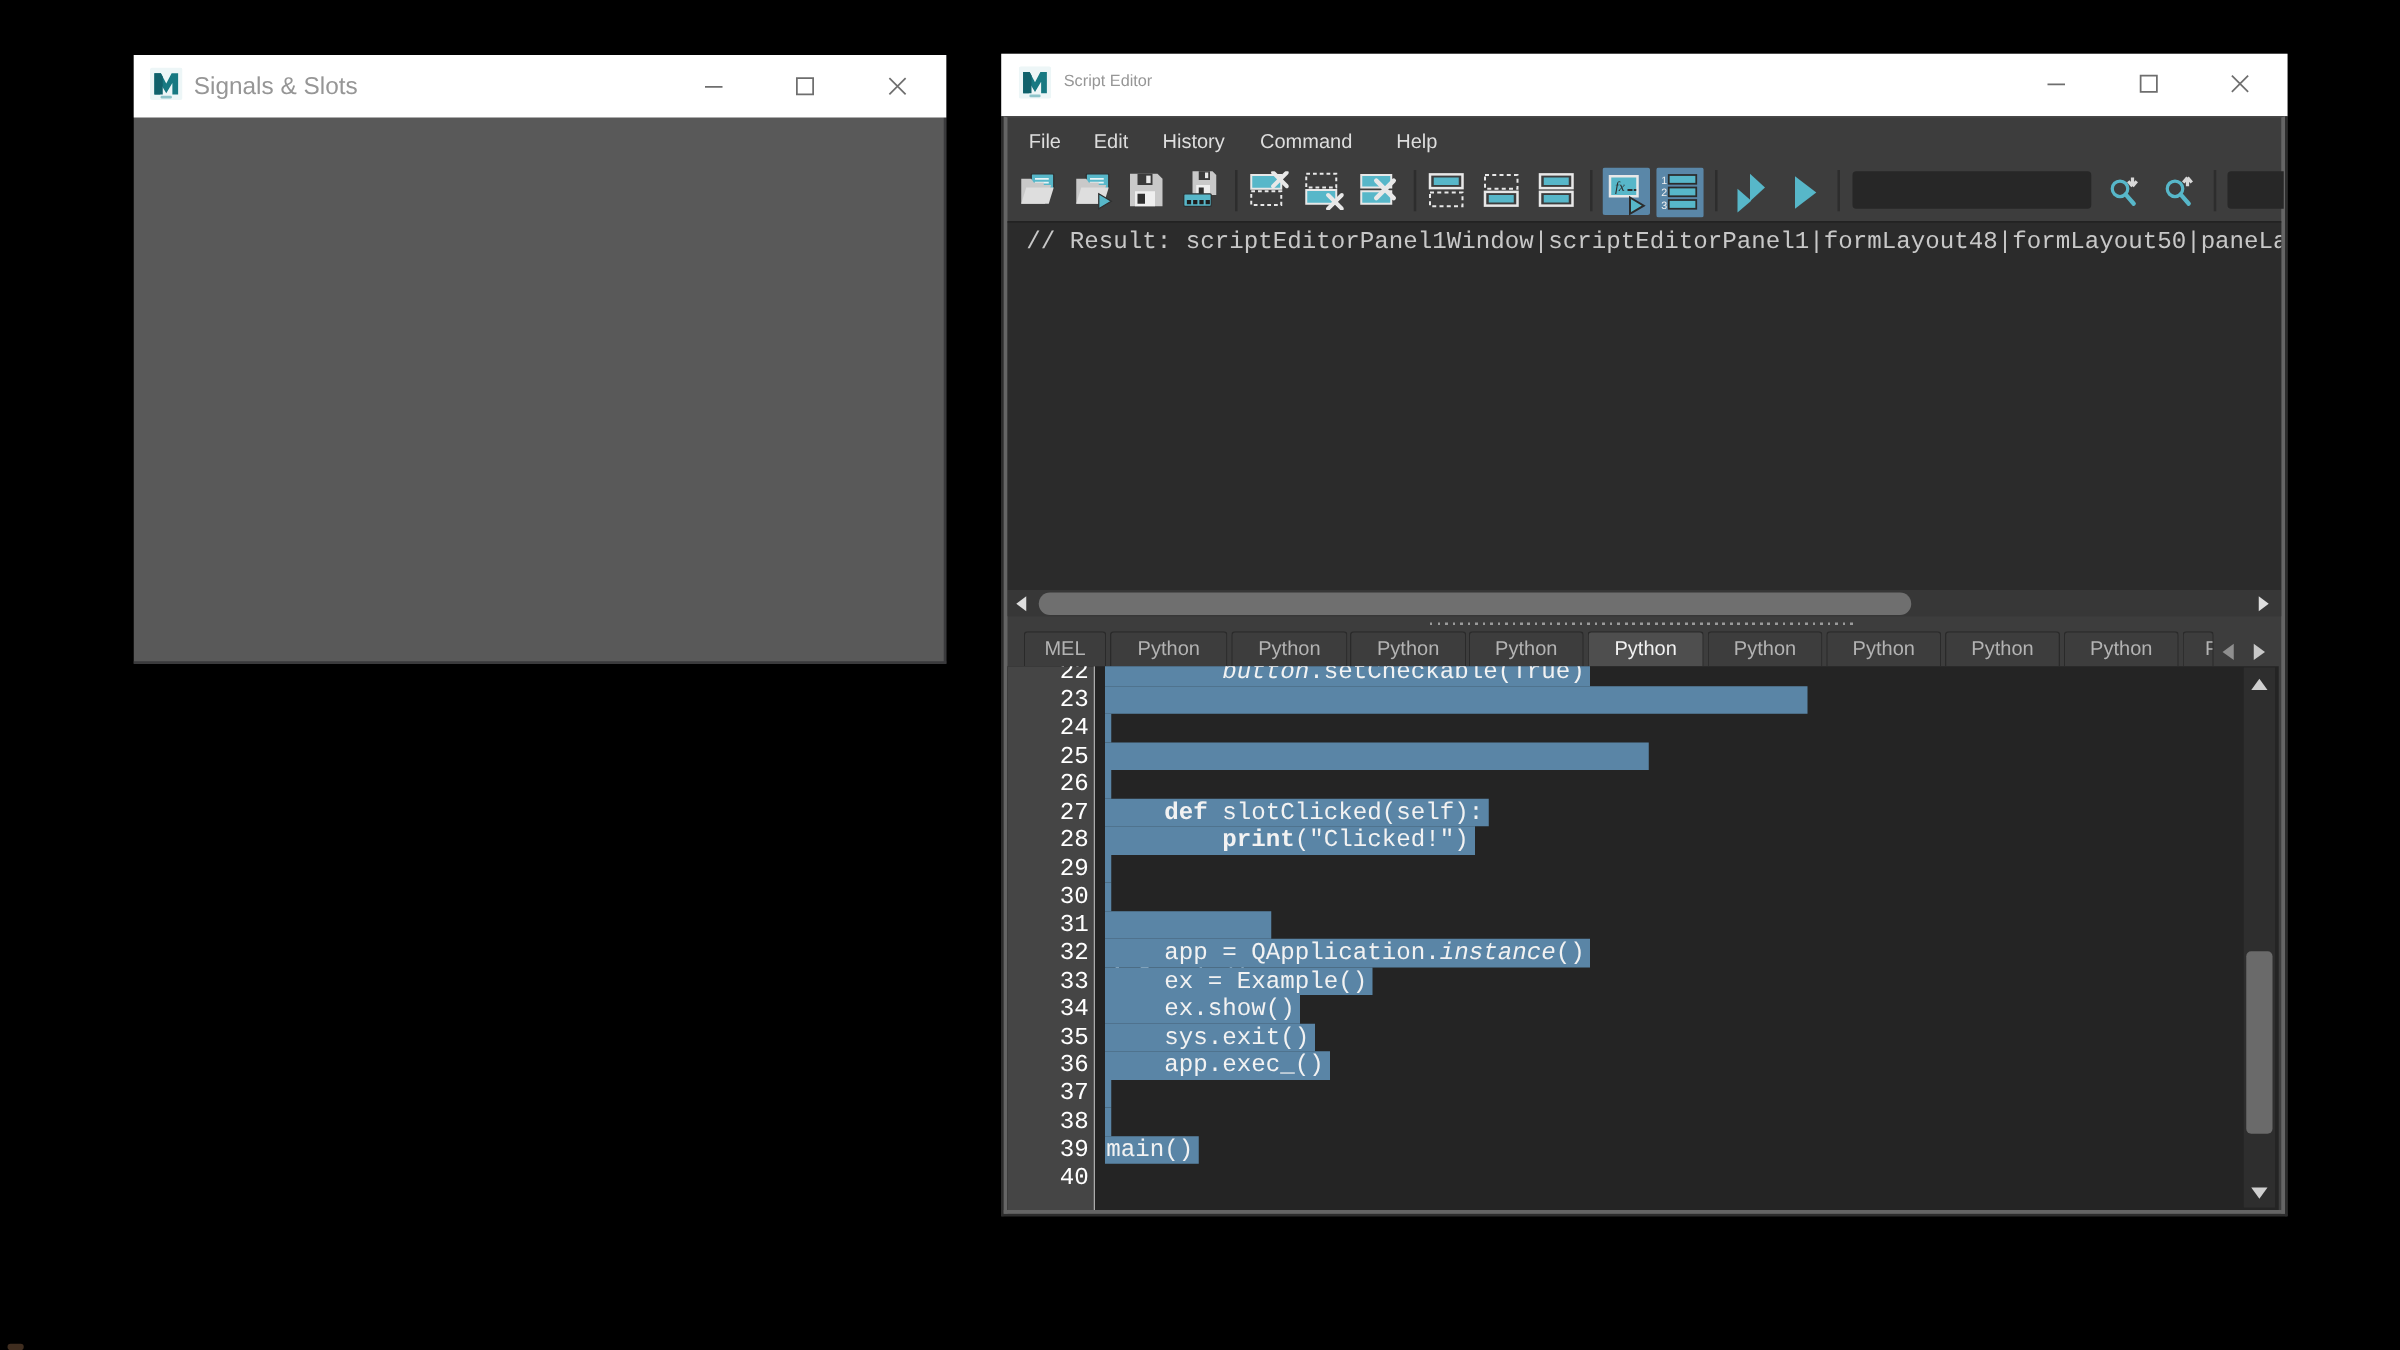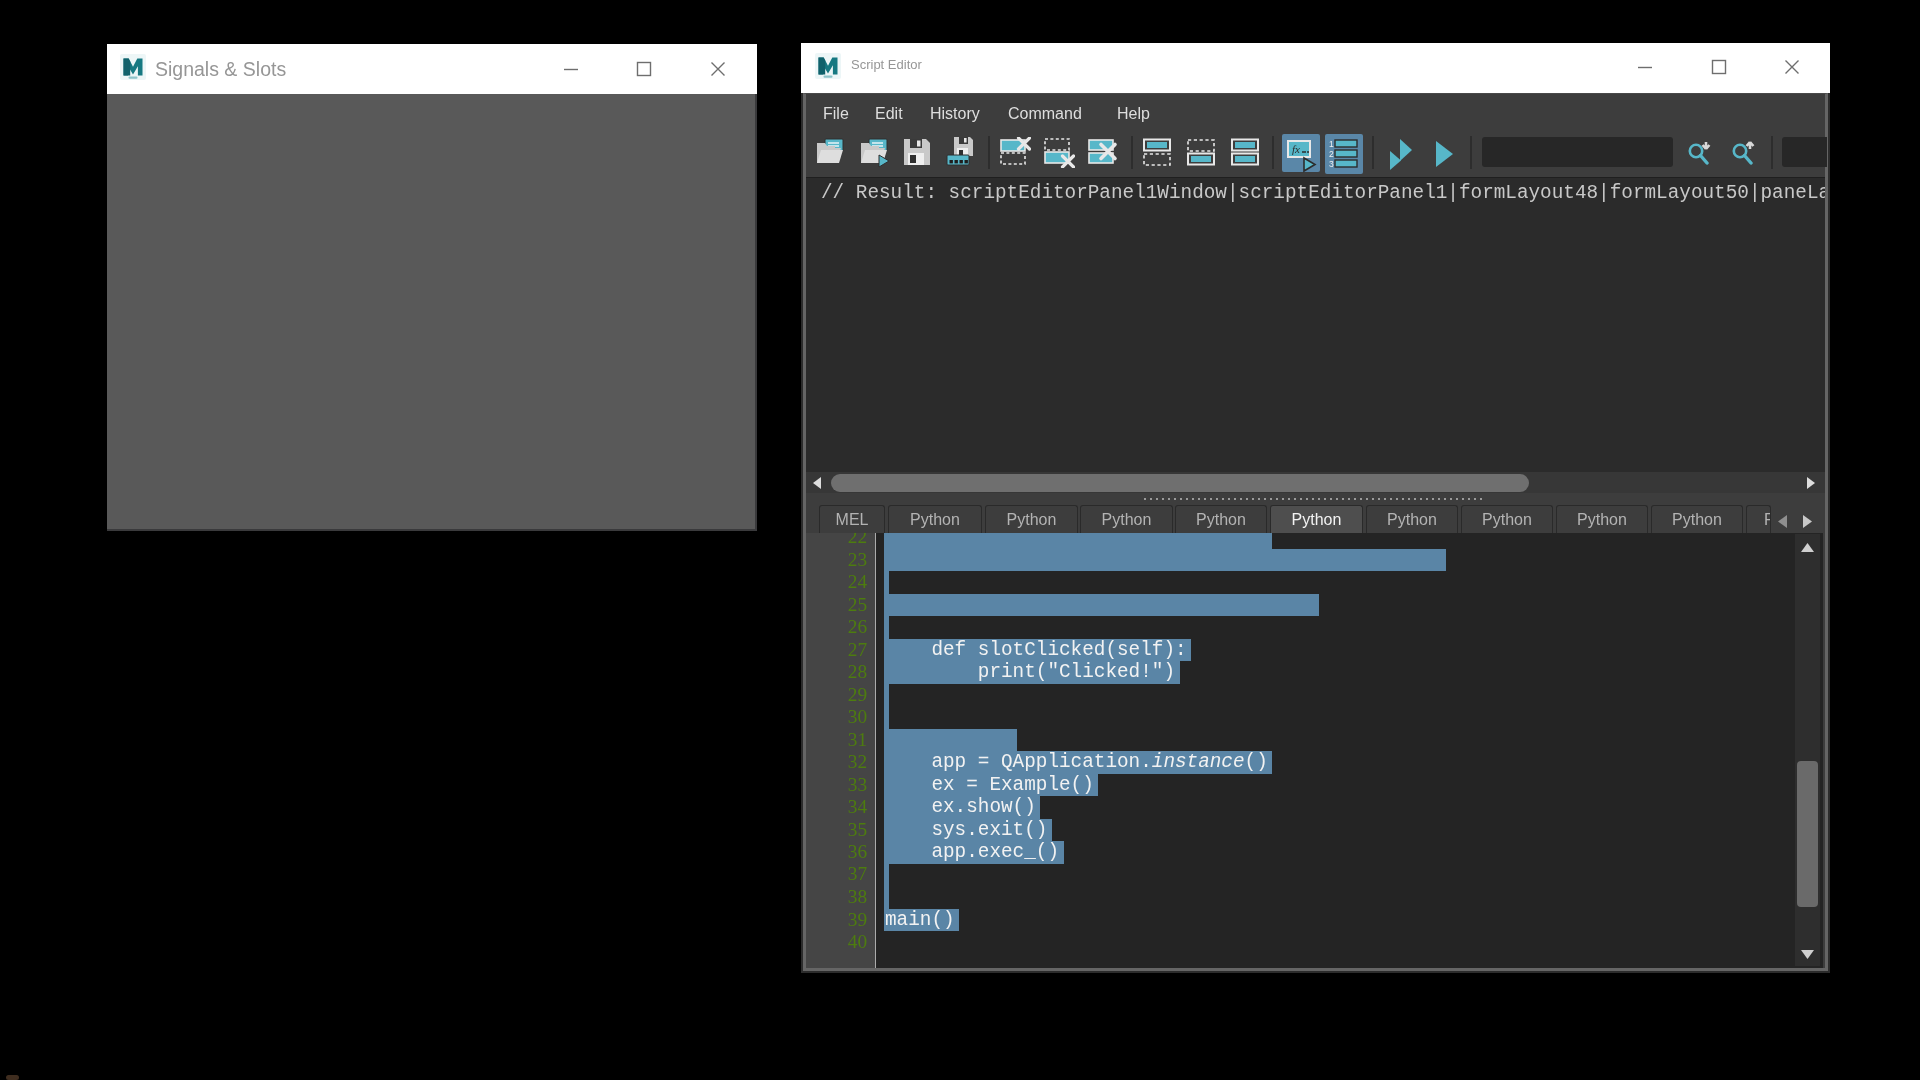--- a/index.html
+++ b/index.html
@@ -26,26 +26,26 @@
    font-size:19.333px; color:#c8c8c8; white-space:pre; }
 #hscroll { position:absolute; left:806px; top:472px; width:1019px; height:21px; background:#373737; }
 #splitdots { position:absolute; left:1144px; top:497.5px; width:340px; height:2.5px;
    background-image:repeating-linear-gradient(90deg,#9a9a9a 0 2px,transparent 2px 6px); }
 .tab { position:absolute; top:505px; height:28px; background:#3d3d3d; border:1px solid #2a2a2a;
    border-bottom:none; border-radius:3px 3px 0 0; color:#b3b3b3; font-size:16px;
    text-align:center; line-height:27px; overflow:hidden; }
 .tab.act { background:#4e4e4e; color:#f2f2f2; }
 #codepane { position:absolute; left:806px; top:533px; width:1017px; height:435px; background:#242424; overflow:hidden; }
 #gutter { position:absolute; left:0; top:0; width:70px; height:435px; background:#454545; border-right:1px solid #ababab; }
-.ln { position:absolute; left:847.8px; height:22.5px; line-height:22.5px; font-family:Liberation Serif, serif;
-   font-size:19.333px; color:#4d7c0f; }
+.ln { position:absolute; left:847.8px; height:22.5px; line-height:22.5px; font-family:Liberation Mono, monospace;
+   font-size:19.333px; color:#ffffff; }
 .sel { position:absolute; height:22.5px; background:#5a85a6; }
 .cl { position:absolute; height:22.5px; line-height:22.5px; font-family:"Liberation Mono",monospace;
    font-size:19.333px; color:#f2f2f2; white-space:pre; }
-.cl b { font-weight:normal; }
+.cl b { font-weight:bold; }
 .cl i { font-style:italic; }
 #vscroll { position:absolute; left:1795px; top:534px; width:25px; height:432px; background:#2e2e2e; }
 #vthumb { position:absolute; left:1797px; top:761px; width:21px; height:146px; background:#6a6a6a; border-radius:4px; }
 </style></head><body>
 
 <div id="w1">
   <div class="tbar"></div>
   <div style="position:absolute;left:13px;top:10px"><svg width="26" height="26" viewBox="0 0 26 26">
 <rect x="0" y="0" width="26" height="26" rx="2" fill="#edf6f7"></rect>
 <path d="M3.5 21.5 V4.5 h5.2 l4.3 8.2 4.3 -8.2 h5.2 v17 h-4.6 v-9.2 l-4.9 8.2 -4.9 -8.2 v9.2 Z" fill="#177982"></path>
@@ -228,20 +228,21 @@
 <svg class="abs" style="left:1802px;top:514px" width="11" height="15" viewBox="0 0 11 15">
     <path d="M1 1 L10 7.5 L1 14 Z" fill="#c8c8c8"></path>
   </svg>
 
 <div id="codepane">
   <div id="gutter"></div>
 </div>
 <div id="codelayer" class="abs" style="left:0;top:0;width:1920px;height:1080px;clip-path:inset(533px 97px 112px 806px)">
 <div class="ln" style="top:526.25px">22</div>
 <div class="sel" style="top:526.25px;left:883.5px;width:388.80px"></div>
+<div class="cl" style="top:526.25px;left:885.0px">        <i>button</i>.setCheckable(True)</div>
 <div class="ln" style="top:548.75px">23</div>
 <div class="sel" style="top:548.75px;left:883.5px;width:562.80px"></div>
 <div class="ln" style="top:571.25px">24</div>
 <div class="sel" style="top:571.25px;left:883.5px;width:5.50px"></div>
 <div class="ln" style="top:593.75px">25</div>
 <div class="sel" style="top:593.75px;left:883.5px;width:435.20px"></div>
 <div class="ln" style="top:616.25px">26</div>
 <div class="sel" style="top:616.25px;left:883.5px;width:5.50px"></div>
 <div class="ln" style="top:638.75px">27</div>
 <div class="sel" style="top:638.75px;left:883.5px;width:307.60px"></div>

